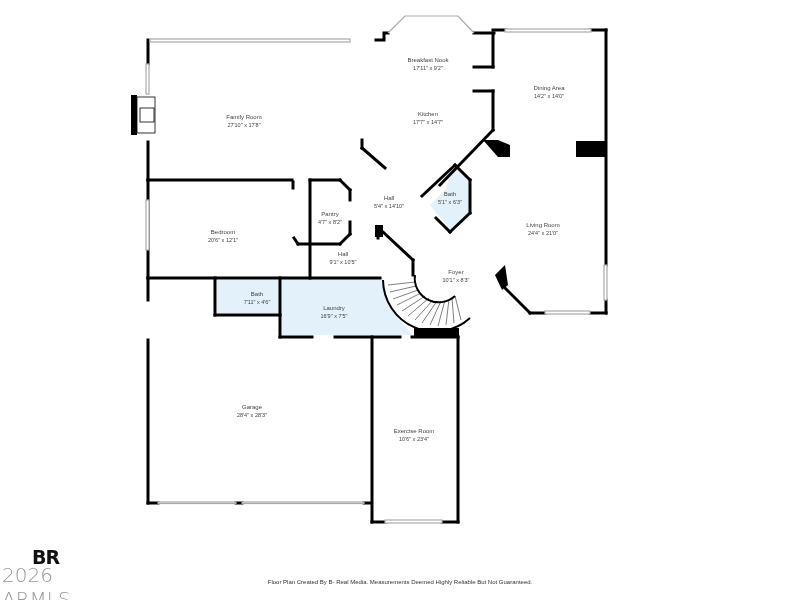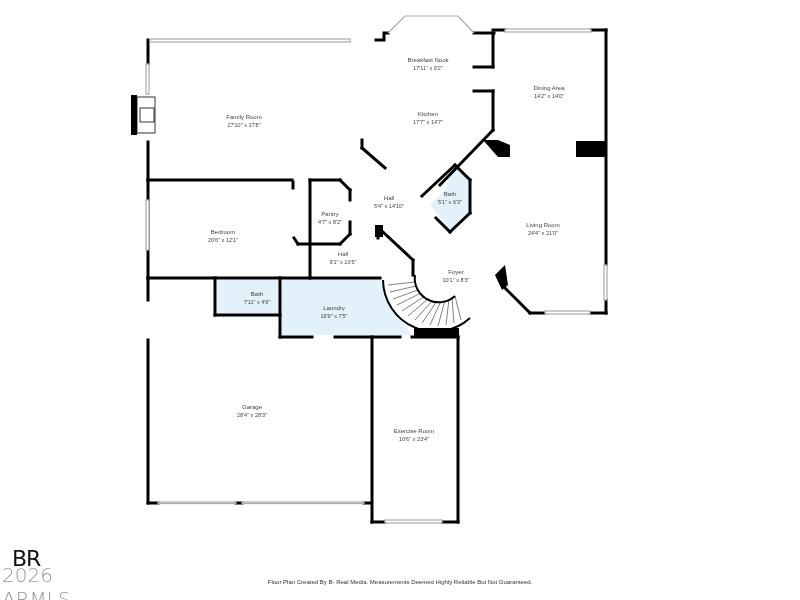--- a/index.html
+++ b/index.html
@@ -2,21 +2,21 @@
 <html><head>
 <meta charset="utf-8">
 <style>
   html,body{margin:0;padding:0;background:#fff;}
   body{width:800px;height:600px;position:relative;overflow:hidden;font-family:"Liberation Sans",sans-serif;}
   svg.plan{position:absolute;left:0;top:0;width:800px;height:600px;}
   .lbl{position:absolute;transform:translate(-50%,-50%);text-align:center;color:#444;font-size:6px;line-height:8px;white-space:nowrap;}
   .lbl .n{display:block;}
   .lbl .d{display:block;font-size:5.5px;}
   .logo{position:absolute;left:4px;top:546px;}
-  .logo .br{font-family:"DejaVu Sans",sans-serif;font-weight:normal;font-size:22px;color:#111;position:absolute;left:8px;top:0;letter-spacing:-1px;}
+  .logo .br{font-family:"DejaVu Sans",sans-serif;font-weight:bold;font-size:19px;color:#111;position:absolute;left:28px;top:0;letter-spacing:-1px;}
   .logo .copy{font-family:"DejaVu Sans",sans-serif;font-size:20px;color:#999;position:absolute;left:-2px;top:17px;letter-spacing:0px;font-weight:200;}
   .footer{position:absolute;left:400px;top:579px;transform:translateX(-50%);font-size:6px;color:#333;white-space:nowrap;}
 </style>
 </head>
 <body>
 
 <svg class="plan" viewBox="0 0 800 600">
 
   <g fill="#e2f1fa">
     <polygon points="217,280 280,280 280,313 217,313"></polygon>

